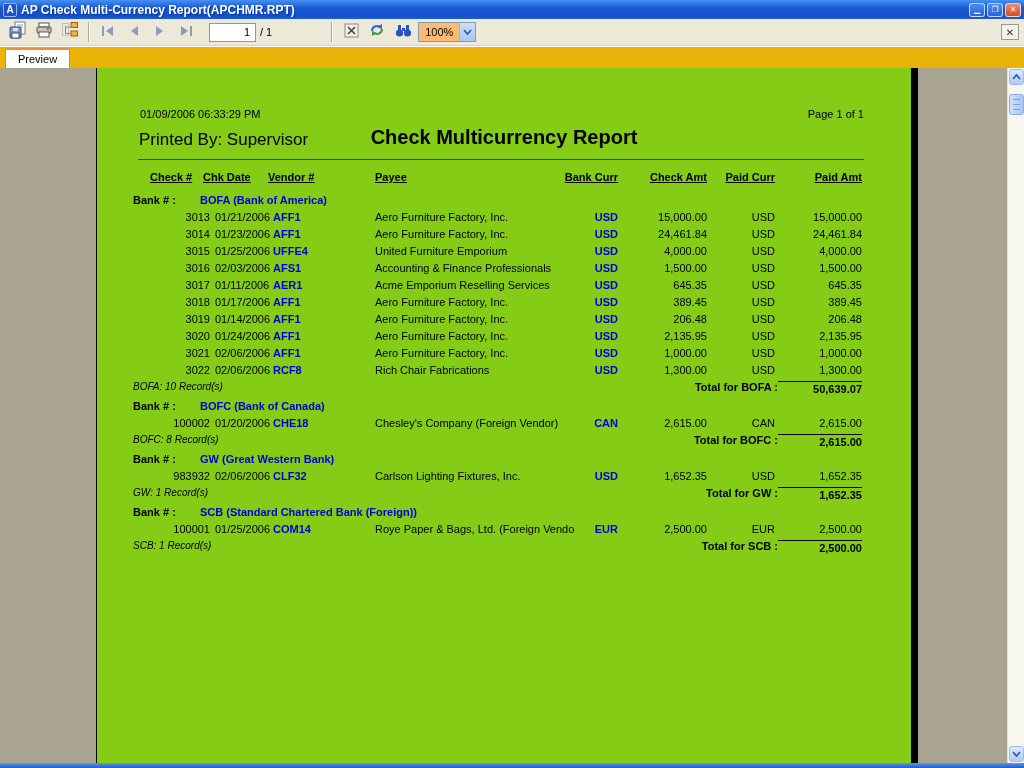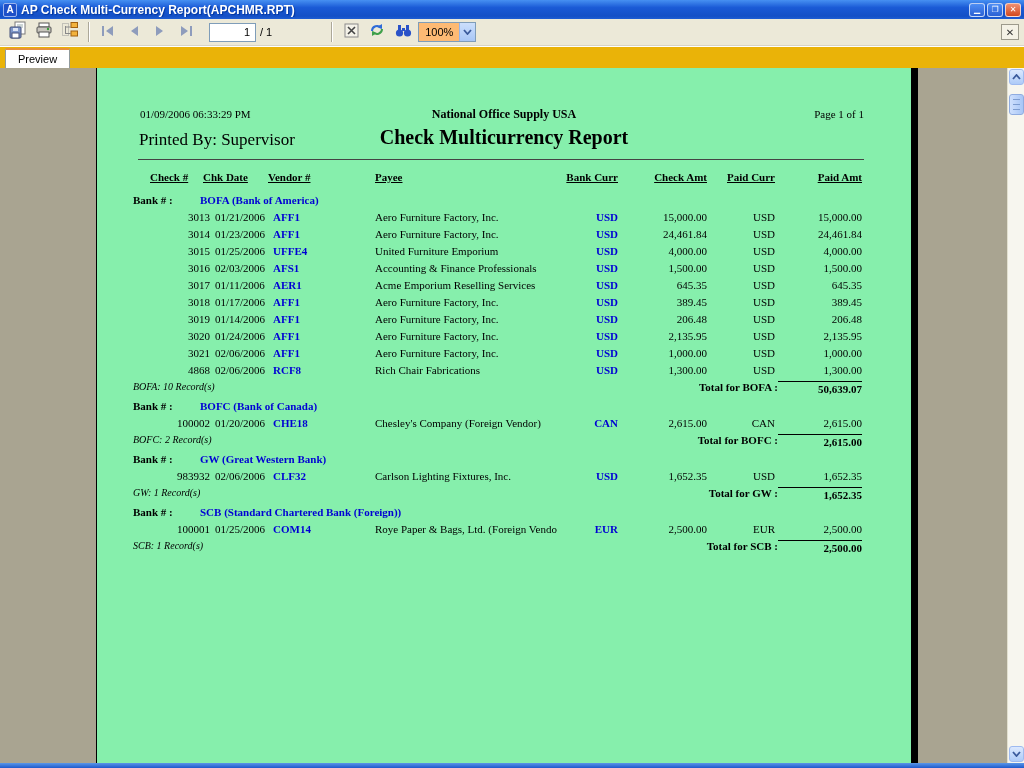--- a/index.html
+++ b/index.html
@@ -36,22 +36,22 @@
     display:flex; align-items:center; justify-content:center; font-size:10px; color:#333; cursor:pointer; }
 
   
   .tabstrip { height:22px; flex:0 0 22px; background:#eab308; display:flex; align-items:flex-end;
     padding-left:5px; border-top:1px solid #fff; }
   .tab { height:20px; padding:3px 12px 0 12px; background:#fff; border:1px solid #919B9C; border-bottom:none;
     border-top:2px solid #E8913C; border-radius:2px 2px 0 0; font-size:11px; cursor:pointer; }
 
   
   .content { flex:1; position:relative; background:#A9A491; overflow:hidden; }
-  .page { position:absolute; left:96px; top:0; bottom:0; width:815px; background:#86efac;
-    border-left:1px solid #000; font-family:Liberation Serif, serif; color:#000; }
+  .page { position:absolute; left:96px; top:0; bottom:0; width:815px; background:#84cc16;
+    border-left:1px solid #000; font-family:Liberation Sans, sans-serif; color:#000; }
   .page-shadow { position:absolute; left:911px; top:0; bottom:0; width:7px; background:#000; }
 
   
   .vscroll { position:absolute; right:0; top:0; bottom:0; width:17px; background:#F7F6EF; border-left:1px solid #E2E0D0; }
   .sbtn { position:absolute; left:1px; width:15px; height:16px; border:1px solid #9EBAF0; border-radius:3px;
     background:linear-gradient(#DCE9FE,#AECBF8); display:flex; align-items:center; justify-content:center; cursor:pointer; }
   .sbtn.up { top:1px; } .sbtn.down { bottom:1px; }
   .sthumb { position:absolute; left:1px; top:26px; width:15px; height:21px; border:1px solid #90ACE0; border-radius:3px;
     background:linear-gradient(90deg,#CFE0FD,#A8C6F6); cursor:pointer; }
   .sthumb i { display:block; margin:4px 3px 0 3px; border-top:1px solid #7D9CD0; }
@@ -196,21 +196,20 @@
     </div>
   </div>
 
   <div class="tabstrip">
     <div class="tab">Preview</div>
   </div>
 
   <div class="content">
     <div class="page">
       <div class="r-date">01/09/2006   06:33:29 PM</div>
-      <div class="r-company">National Office Supply USA</div>
       <div class="r-page">Page 1 of 1</div>
       <div class="r-printedby">Printed By: Supervisor</div>
       <div class="r-title">Check Multicurrency Report</div>
       <div class="r-rule"></div>
       <div id="col-headers">
           <span class="h0">Check #</span>
           <span class="h1">Chk Date</span>
           <span class="h2">Vendor #</span>
           <span class="h3">Payee</span>
           <span class="h4">Bank Curr</span>
@@ -307,21 +306,21 @@
             <span class="d-check">3021</span>
             <span class="d-date">02/06/2006</span>
             <span class="d-vendor">AFF1</span>
             <span class="d-payee">Aero Furniture Factory, Inc.</span>
             <span class="d-bankcurr">USD</span>
             <span class="d-checkamt">1,000.00</span>
             <span class="d-paidcurr">USD</span>
             <span class="d-paidamt">1,000.00</span>
           </div>
           <div class="row data-row">
-            <span class="d-check">4868</span>
+            <span class="d-check">3022</span>
             <span class="d-date">02/06/2006</span>
             <span class="d-vendor">RCF8</span>
             <span class="d-payee">Rich Chair Fabrications</span>
             <span class="d-bankcurr">USD</span>
             <span class="d-checkamt">1,300.00</span>
             <span class="d-paidcurr">USD</span>
             <span class="d-paidamt">1,300.00</span>
           </div>
           <div class="row sum-row">
             <span class="sum-note">BOFA: 10 Record(s)</span>
@@ -336,21 +335,21 @@
             <span class="d-check">100002</span>
             <span class="d-date">01/20/2006</span>
             <span class="d-vendor">CHE18</span>
             <span class="d-payee">Chesley's Company (Foreign Vendor)</span>
             <span class="d-bankcurr">CAN</span>
             <span class="d-checkamt">2,615.00</span>
             <span class="d-paidcurr">CAN</span>
             <span class="d-paidamt">2,615.00</span>
           </div>
           <div class="row sum-row">
-            <span class="sum-note">BOFC: 2 Record(s)</span>
+            <span class="sum-note">BOFC: 8 Record(s)</span>
             <span class="sum-label">Total for BOFC :</span>
             <span class="sum-value">2,615.00</span>
           </div>
           <div class="row bank-row">
             <span class="bank-label">Bank # :</span>
             <span class="bank-name">GW (Great Western Bank)</span>
           </div>
           <div class="row data-row">
             <span class="d-check">983932</span>
             <span class="d-date">02/06/2006</span>

